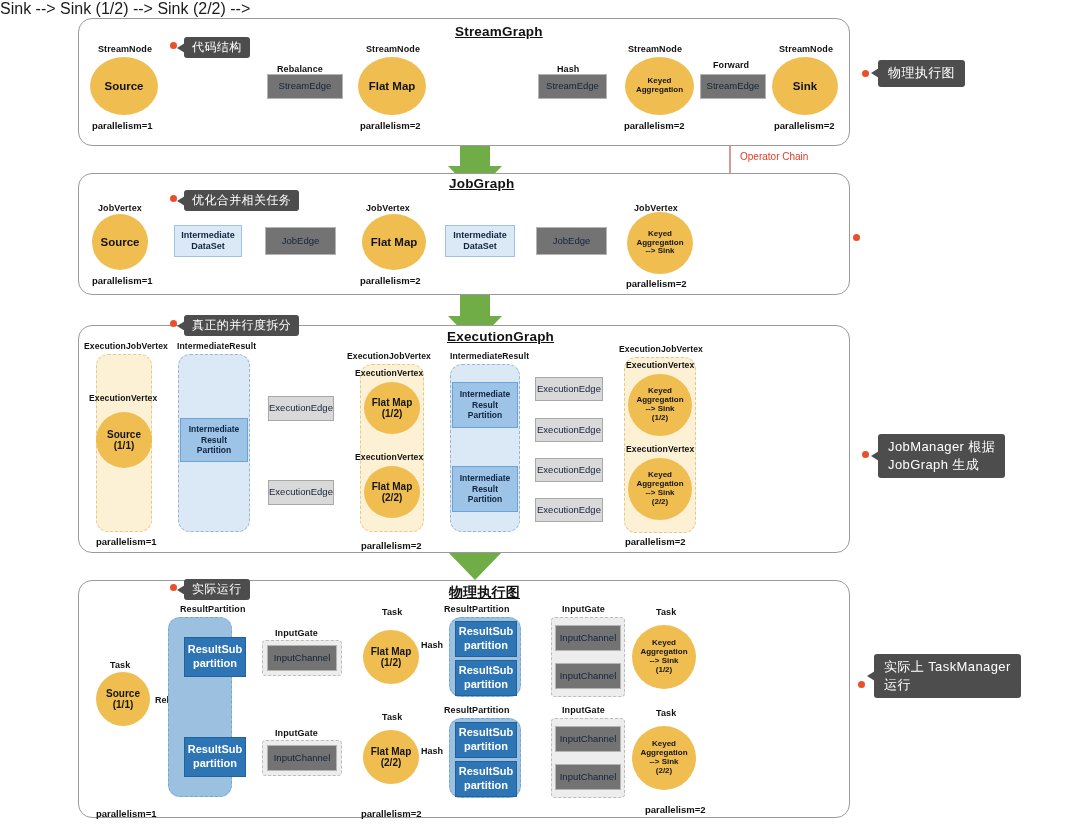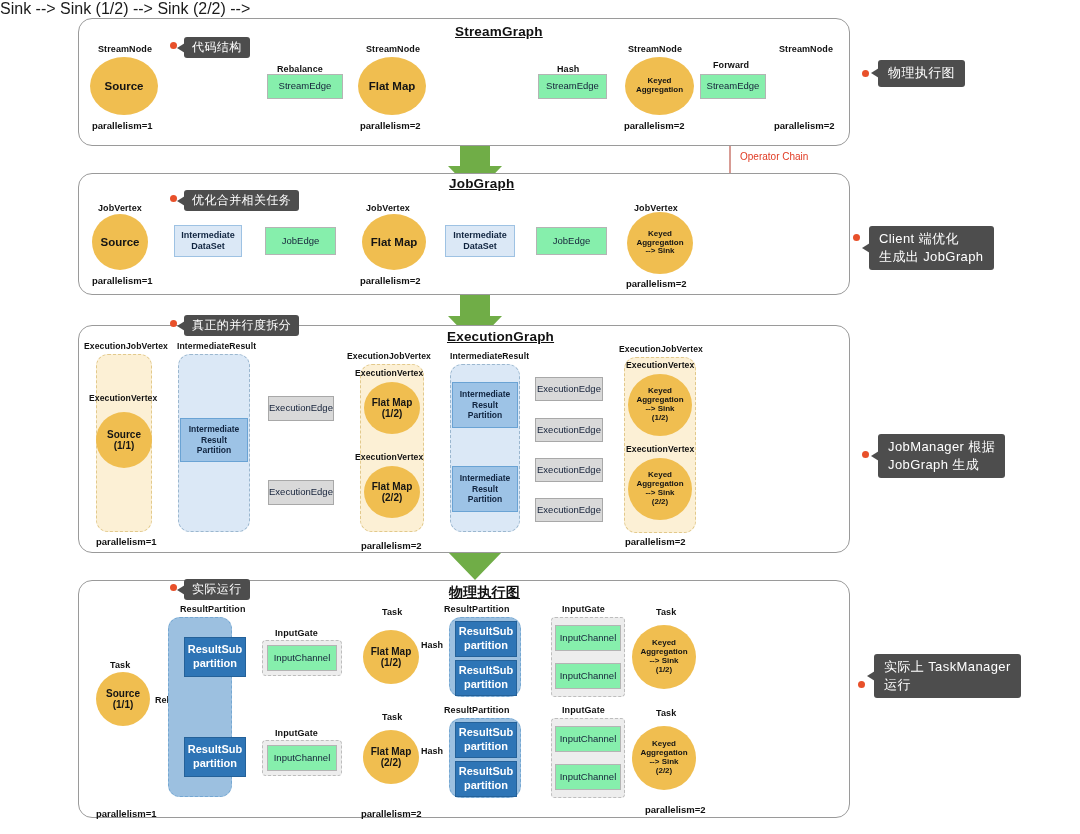--- a/index.html
+++ b/index.html
@@ -45,21 +45,21 @@
     box-sizing:border-box;
   }
   .circle.small{font-size:8px;}
   .circle.mid{font-size:10px;}
   .circle.big{font-size:11.5px;}
   .circle.ell{border-radius:50%/50%;}
 
   
   .gbox{
     position:absolute;
-    background:#86efac;
+    background:#737373;
     border:1px solid #b4b4b4;
     display:flex;align-items:center;justify-content:center;
     text-align:center;
     font-size:9.5px;
     color:#15223a;
     box-sizing:border-box;
     line-height:1.15;
   }
   .gbox.dark{background:#d9d9d9;border-color:#a8a8a8;}
 
@@ -286,20 +286,21 @@
   <div class="circle small ell" style="left:625px;top:57px;width:69px;height:58px;white-space:pre;">Keyed
 Aggregation</div>
   <div class="par" style="left:624px;top:120px;">parallelism=2</div>
 
   
   <div class="cap" style="left:713px;top:60px;">Forward</div>
   <div class="gbox" style="left:700px;top:74px;width:66px;height:25px;">StreamEdge</div>
 
   
   <div class="cap" style="left:779px;top:44px;">StreamNode</div>
+  <div class="circle big ell" style="left:772px;top:57px;width:66px;height:58px;">Sink</div>
   <div class="par" style="left:774px;top:120px;">parallelism=2</div>
 
   <div class="redlabel" style="left:740px;top:151px;">Operator Chain</div>
 
   
   <div class="dot" style="left:862px;top:70px;"></div>
   <div class="callout" style="left:878px;top:60px;">物理执行图</div>
 
   
   <div class="section" style="left:78px;top:173px;width:772px;height:122px;"></div>
@@ -330,22 +331,20 @@
 
    Sink --&gt;
   <div class="cap" style="left:634px;top:203px;">JobVertex</div>
   <div class="circle small" style="left:627px;top:212px;width:66px;height:62px;white-space:pre;">Keyed
 Aggregation
 --&gt; Sink</div>
   <div class="par" style="left:626px;top:278px;">parallelism=2</div>
 
   
   <div class="dot" style="left:853px;top:234px;"></div>
-  <div class="callout" style="left:869px;top:226px;">Client 端优化
-生成出 JobGraph</div>
 
   
   <div class="section" style="left:78px;top:325px;width:772px;height:228px;"></div>
   <div class="section-title" style="left:447px;top:329px;">ExecutionGraph</div>
 
   <div class="dot" style="left:170px;top:320px;"></div>
   <div class="callout sm" style="left:184px;top:315px;">真正的并行度拆分</div>
 
   
   <div class="cap lite" style="left:84px;top:341px;">ExecutionJobVertex</div>

